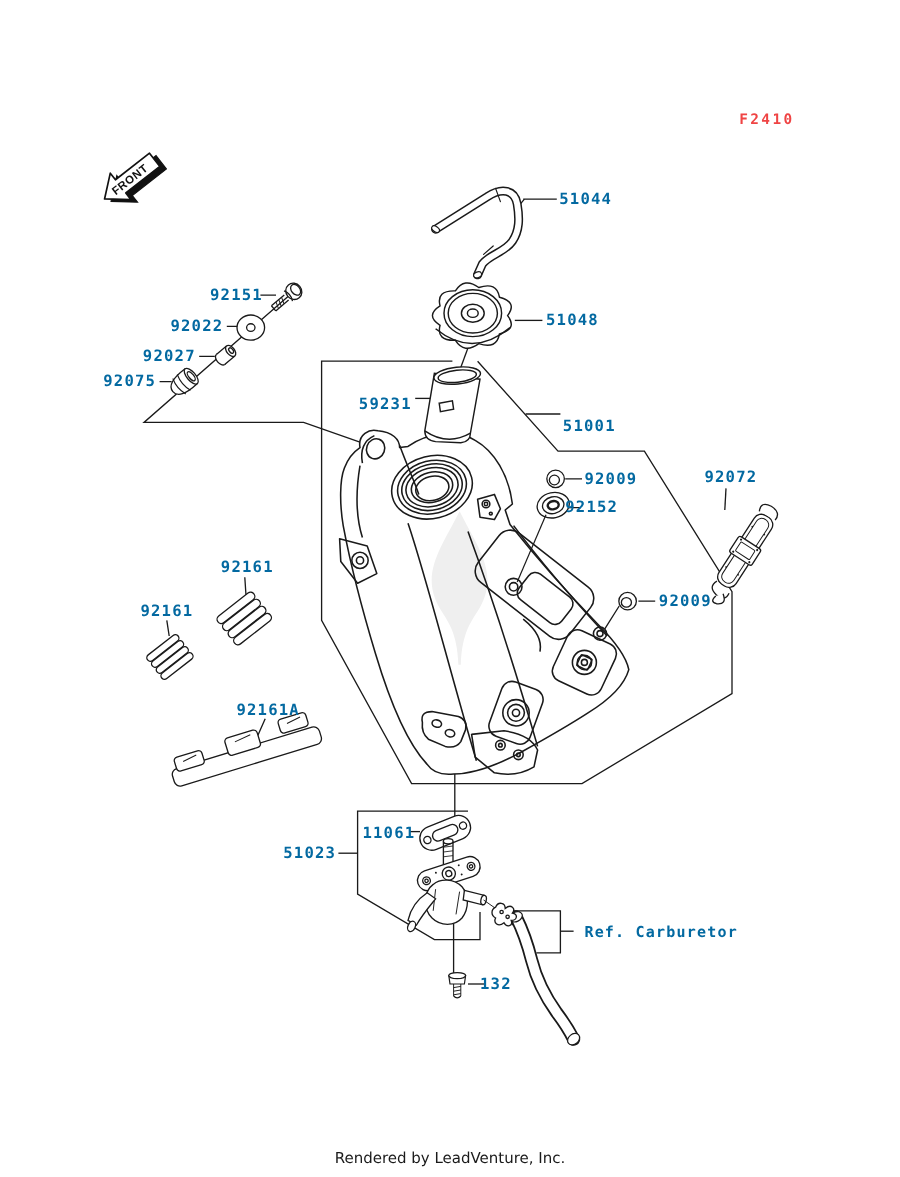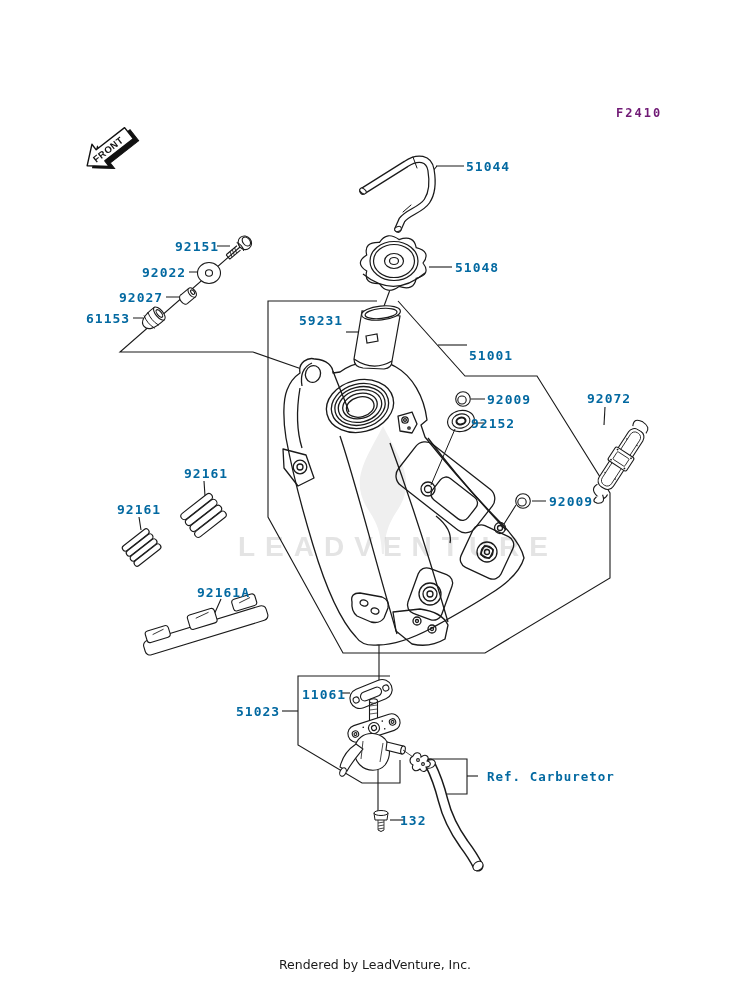--- a/index.html
+++ b/index.html
@@ -1,22 +1,22 @@
 <!DOCTYPE html>
 <html><head>
 <meta charset="utf-8">
 <style>
   html,body{margin:0;padding:0;background:#fff;}
   #stage{position:relative;width:750px;height:981px;background:#fff;overflow:hidden;
          font-family:"Liberation Sans",sans-serif;}
   #lineart{position:absolute;left:0;top:0;}
   .plabel{position:absolute;font:bold 13px "DejaVu Sans Mono",monospace;
           letter-spacing:1px;color:#0369a1;white-space:nowrap;cursor:pointer;}
-  .figcode{position:absolute;left:616px;top:106px;font:bold 12px "DejaVu Sans Mono",monospace;
-           letter-spacing:2px;color:#701a75;}
+  .figcode{position:absolute;left:616px;top:92px;font:bold 12px "DejaVu Sans Mono",monospace;
+           letter-spacing:2px;color:#ef4444;}
   .wmark{position:absolute;left:238px;top:531px;font:bold 28px "Liberation Sans",sans-serif;
          letter-spacing:10px;color:#e4e4e4;mix-blend-mode:multiply;white-space:nowrap;}
   .wflame{position:absolute;left:338px;top:424px;mix-blend-mode:multiply;}
   .footer{position:absolute;left:0;top:957px;width:750px;text-align:center;
           font:12.5px "DejaVu Sans",sans-serif;color:#1a1a1a;}
 </style>
 </head>
 <body>
 
 <div id="stage">
@@ -271,32 +271,31 @@
   <g transform="translate(107,149) rotate(-38)">
     <path d="M-26,1 L-9,-13 L-9,-6 L27,-6 L27,8 L-9,8 L-9,15 Z" transform="translate(3,5)" fill="#111" stroke="#111" stroke-width="1"></path>
     <path d="M-26,1 L-9,-13 L-9,-6 L27,-6 L27,8 L-9,8 L-9,15 Z" fill="#fff" stroke="#111" stroke-width="1.4" stroke-linejoin="round"></path>
     <text x="-17" y="4.5" font-family="Liberation Sans, sans-serif" font-size="9.5" font-weight="bold" letter-spacing="0.5" fill="#111">FRONT</text>
   </g>
 </svg>
 
   <svg class="wflame" width="90" height="135" viewBox="0 0 90 135">
     <path d="M45,2 C60,32 78,54 62,82 C55,94 47,102 46,130 L44,130 C43,102 35,94 28,82 C12,54 30,32 45,2 Z" fill="#efefef"></path>
   </svg>
-  <div class="wmark">LEADVENTURE</div>
 
   <div class="figcode">F2410</div>
 
   <div class="plabel" style="left:466px;top:159px">51044</div>
   <div class="plabel" style="left:455px;top:260px">51048</div>
-  <div class="plabel" style="left:299px;top:313px">59231</div>
+  <div class="plabel" style="left:299px;top:330px">59231</div>
   <div class="plabel" style="left:469px;top:348px">51001</div>
   <div class="plabel" style="left:175px;top:239px">92151</div>
   <div class="plabel" style="left:142px;top:265px">92022</div>
   <div class="plabel" style="left:119px;top:290px">92027</div>
-  <div class="plabel" style="left:86px;top:311px">61153</div>
+  <div class="plabel" style="left:86px;top:311px">92075</div>
   <div class="plabel" style="left:487px;top:392px">92009</div>
   <div class="plabel" style="left:471px;top:416px">92152</div>
   <div class="plabel" style="left:587px;top:391px">92072</div>
   <div class="plabel" style="left:549px;top:494px">92009</div>
   <div class="plabel" style="left:184px;top:466px">92161</div>
   <div class="plabel" style="left:117px;top:502px">92161</div>
   <div class="plabel" style="left:197px;top:585px">92161A</div>
   <div class="plabel" style="left:302px;top:687px">11061</div>
   <div class="plabel" style="left:236px;top:704px">51023</div>
   <div class="plabel" style="left:400px;top:813px">132</div>

